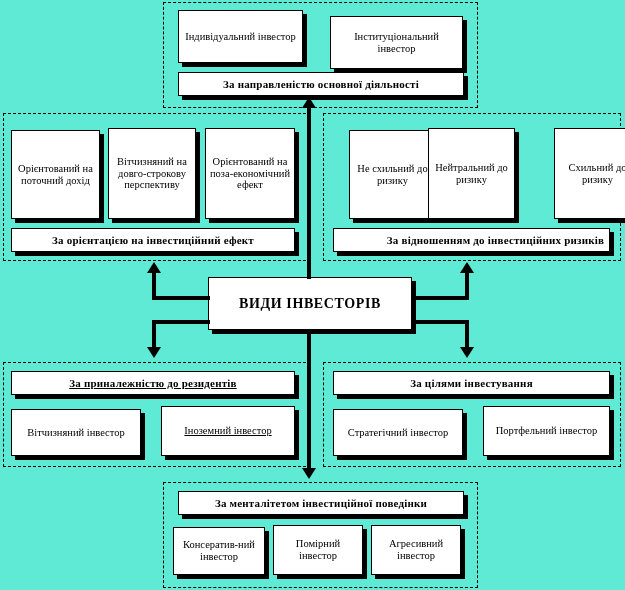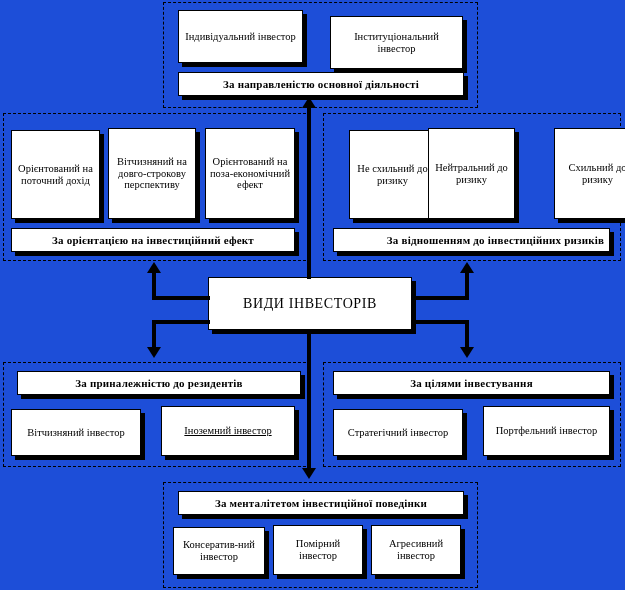--- a/index.html
+++ b/index.html
@@ -1,29 +1,29 @@
 <!DOCTYPE html>
 <html><head>
 <meta charset="utf-8">
 <style>
   html,body{margin:0;padding:0;background:#ffffff;}
   body{font-family:"Liberation Serif", serif;}
-  #canvas{position:relative;width:625px;height:590px;background:#1d4ed8;overflow:hidden;}
+  #canvas{position:relative;width:625px;height:590px;background:#5eead4;overflow:hidden;}
 
   
   .group{position:absolute;border:1px dashed #000;box-sizing:border-box;background:transparent;}
 
   
   .box{position:absolute;box-sizing:border-box;border:1px solid #000;background:#ffffff;
        box-shadow:4px 4px 0 0 #000;display:flex;align-items:center;justify-content:center;text-align:center;}
   .box span{display:block;line-height:1.12;padding:0 3px;}
 
   .leaf{font-size:10.5px;font-weight:400;color:#000;}
   .banner{font-size:11px;font-weight:bold;color:#000;letter-spacing:.2px;}
-  .center-box{font-size:14px;font-weight:normal;letter-spacing:.6px;}
+  .center-box{font-size:14px;font-weight:bold;letter-spacing:.6px;}
 
   
   .ln{position:absolute;background:#000;}
   .arw{position:absolute;width:0;height:0;}
   .arw-up{border-left:7px solid transparent;border-right:7px solid transparent;border-bottom:11px solid #000;}
   .arw-down{border-left:7px solid transparent;border-right:7px solid transparent;border-top:11px solid #000;}
 </style>
 </head>
 <body>
 
@@ -78,21 +78,21 @@
   <div class="box banner" style="left:333px;top:228px;width:277px;height:24px;padding-left:48px;">
     <span>За відношенням до інвестиційних ризиків</span>
   </div>
 
   <div class="box center-box" style="left:208px;top:277px;width:204px;height:53px;">
     <span>ВИДИ ІНВЕСТОРІВ</span>
   </div>
 
   <div class="group" style="left:3px;top:362px;width:308px;height:105px;"></div>
 
-  <div class="box banner" style="left:17px;top:371px;width:284px;height:24px;">
+  <div class="box banner" style="left:11px;top:371px;width:284px;height:24px;text-decoration:underline;">
     <span>За приналежністю до резидентів</span>
   </div>
 
   <div class="box leaf" style="left:11px;top:409px;width:130px;height:47px;">
     <span>Вітчизняний інвестор</span>
   </div>
 
   <div class="box leaf" style="left:161px;top:406px;width:134px;height:50px;text-decoration:underline;">
     <span>Іноземний інвестор</span>
   </div>

